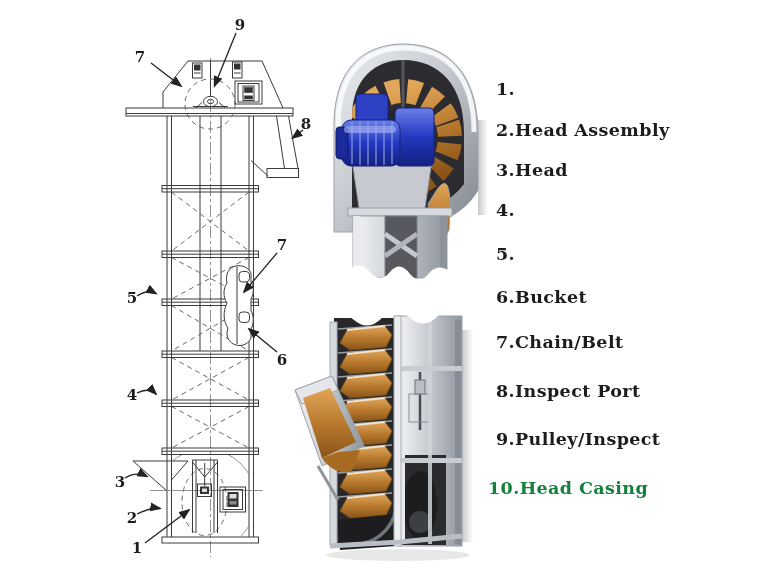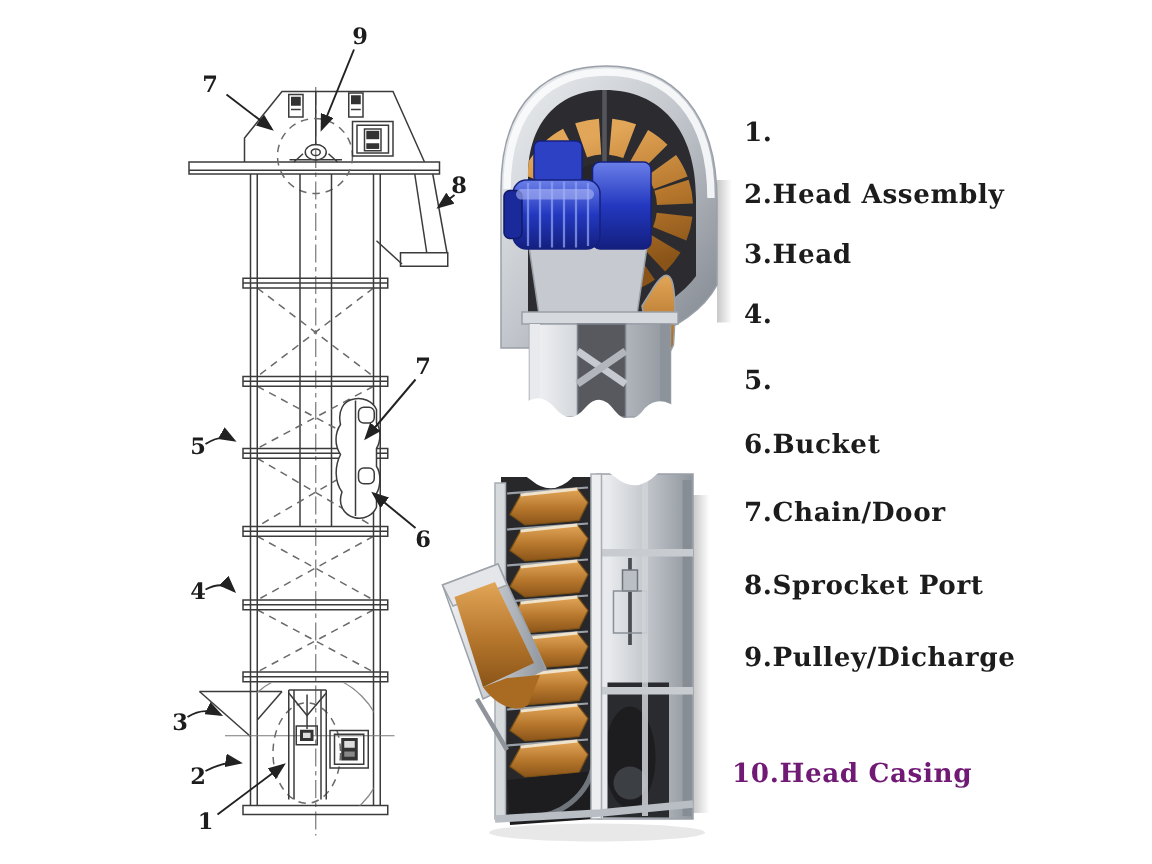--- a/index.html
+++ b/index.html
@@ -365,29 +365,29 @@
   </div>
   <div class="legend-row li-4" style="color: rgb(28, 28, 28);">
     <span class="legend-num">5.</span>
   </div>
   <div class="legend-row li-5" style="color: rgb(28, 28, 28);">
     <span class="legend-num">6.</span>
         <span>Bucket</span>
   </div>
   <div class="legend-row li-6" style="color: rgb(28, 28, 28);">
     <span class="legend-num">7.</span>
-        <span>Chain/Door</span>
+        <span>Chain/Belt</span>
   </div>
   <div class="legend-row li-7" style="color: rgb(28, 28, 28);">
     <span class="legend-num">8.</span>
-        <span>Sprocket Port</span>
+        <span>Inspect Port</span>
   </div>
   <div class="legend-row li-8" style="color: rgb(28, 28, 28);">
     <span class="legend-num">9.</span>
-        <span>Pulley/Dicharge</span>
-  </div>
-  <div class="legend-row li-9" style="color: #701a75; margin-top: 28px;">
+        <span>Pulley/Inspect</span>
+  </div>
+  <div class="legend-row li-9" style="color: #15803d;">
     <span class="legend-num">10.</span>
         <span>Head Casing</span>
   </div>
 </div>
 
 </div>
 
 </body></html>

